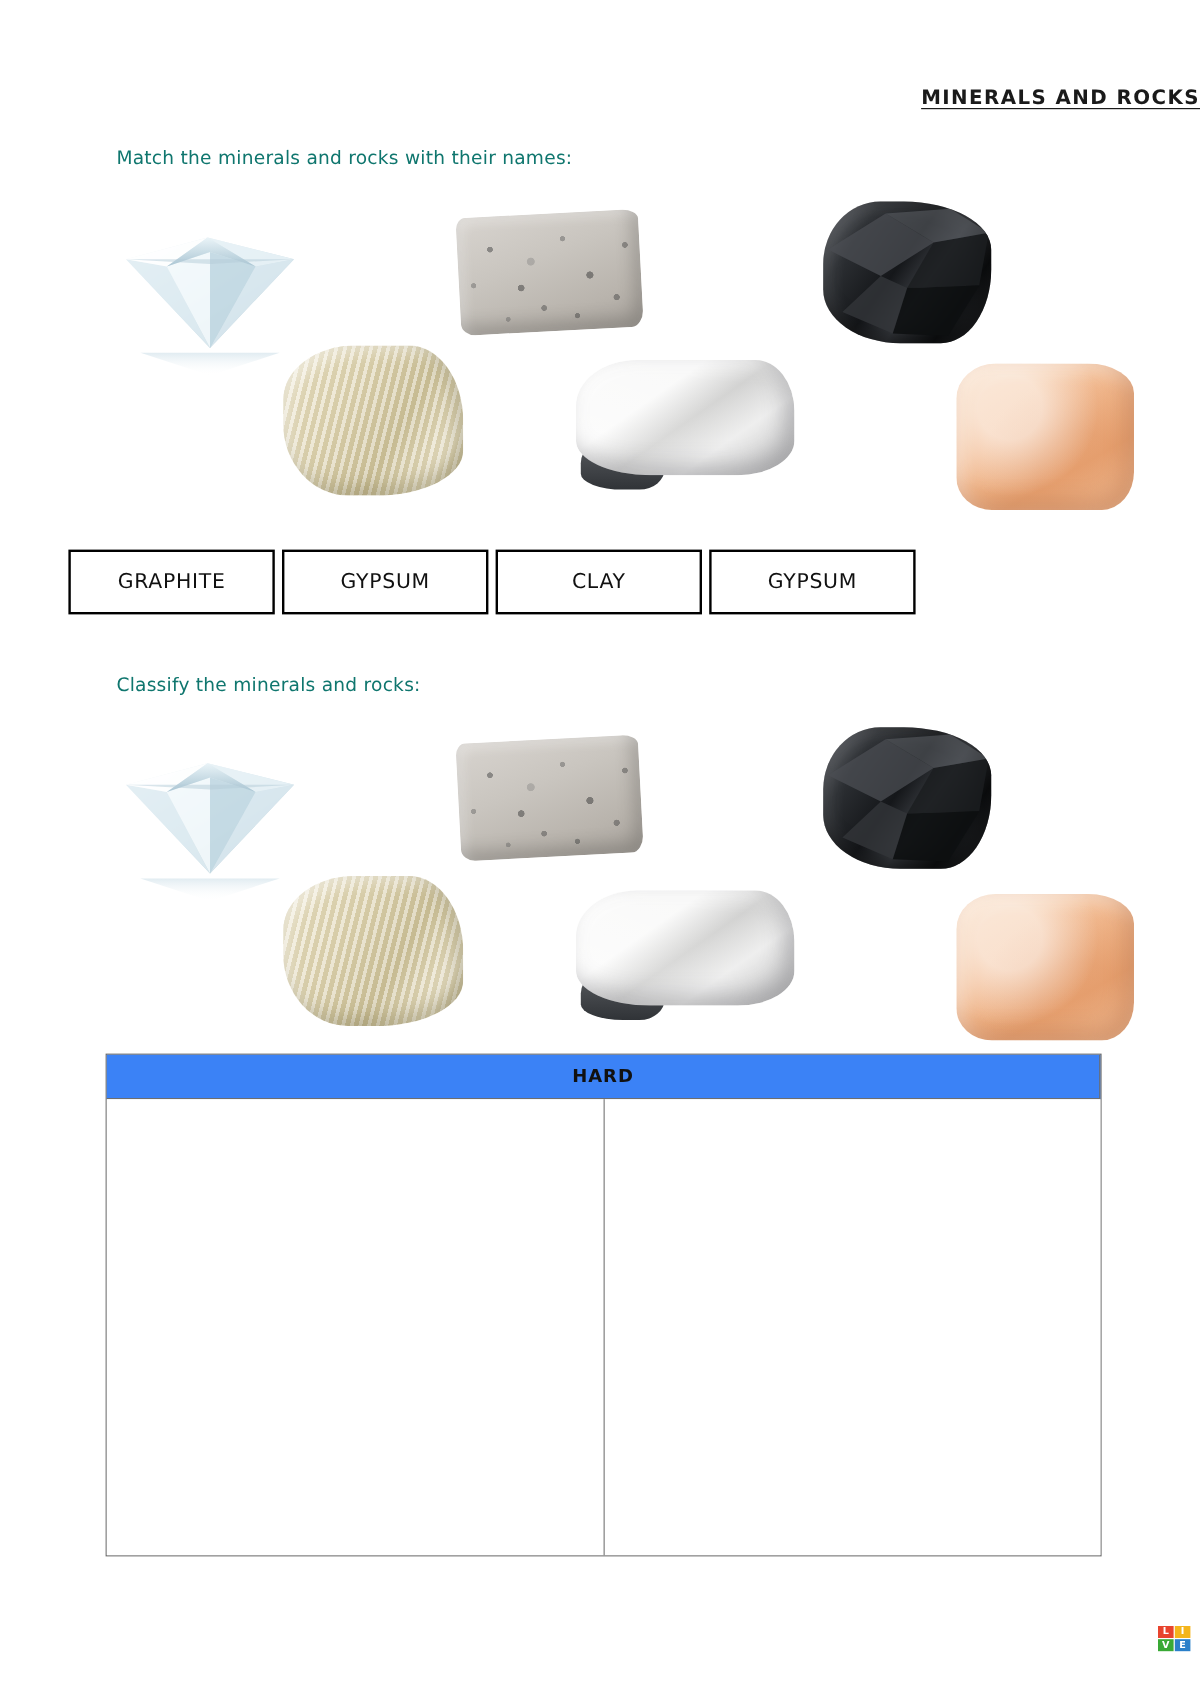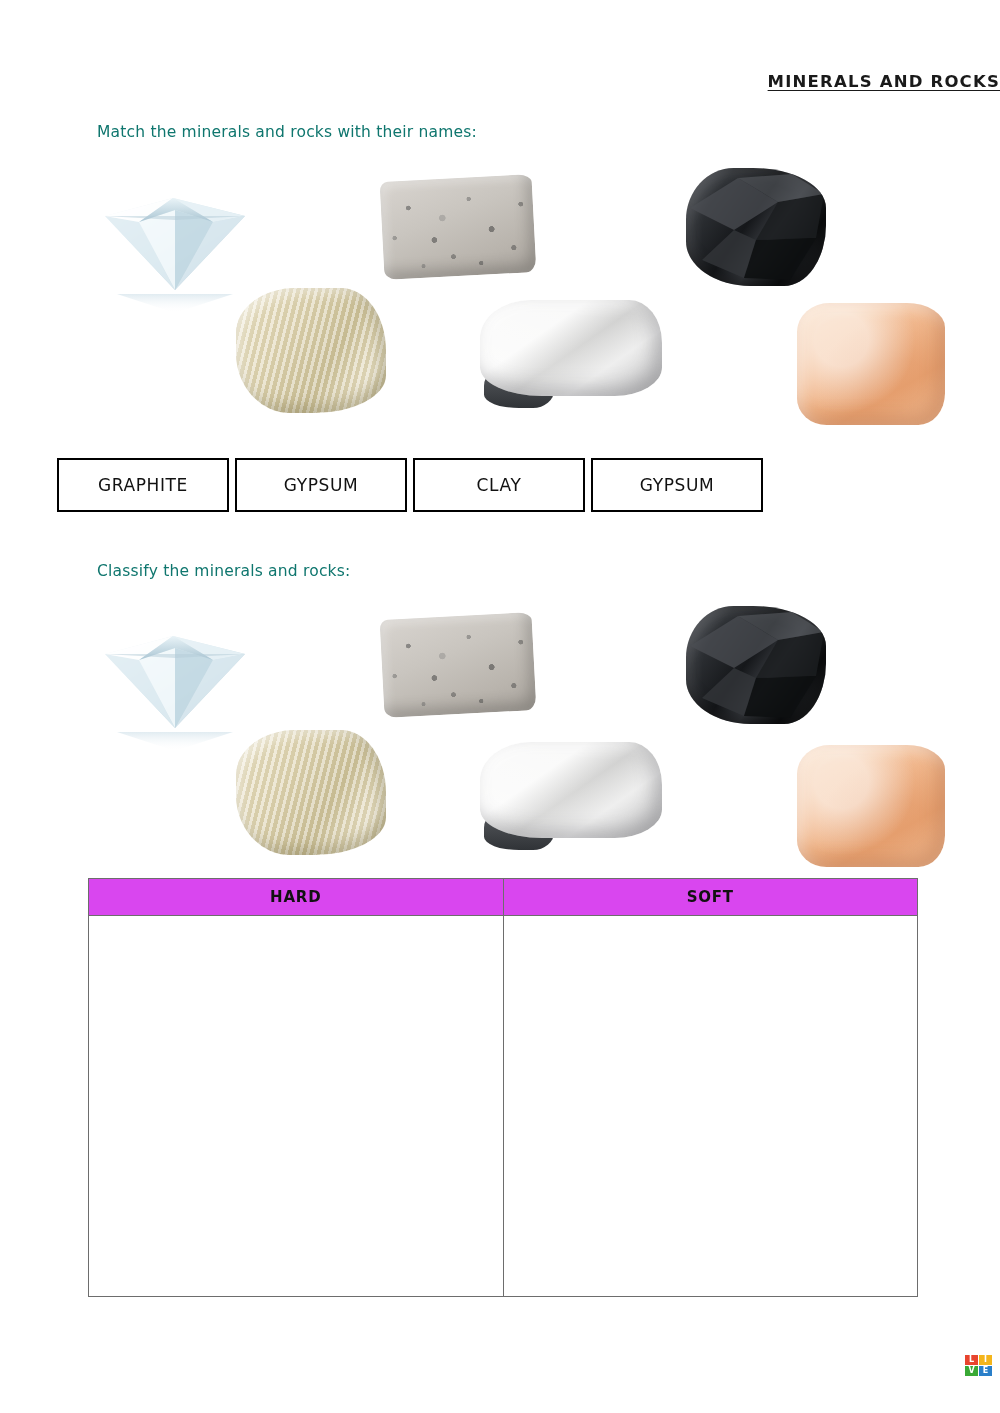--- a/index.html
+++ b/index.html
@@ -137,21 +137,21 @@
     position: absolute;
     left: 88px;
     top: 878px;
     width: 830px;
     border: 1px solid #6d6d6d;
     box-sizing: border-box;
   }
   .class-head {
     display: flex;
     height: 36px;
-    background: #d946ef;
+    background: #3b82f6;
     border-bottom: 1px solid #6d6d6d;
   }
   .class-head > div {
     flex: 1 1 0;
     display: flex;
     align-items: center;
     justify-content: center;
     font-size: 15px;
     font-weight: bold;
     letter-spacing: 0.8px;
@@ -300,21 +300,20 @@
 <div class="specimen" style="left:480px; top:742px; width:182px; height:110px;">
   <div class="marble-dark" style="left:4px; top:64px; width:70px; height:44px; border-radius: 40% 20% 30% 50% / 50% 30% 40% 30%;"></div>
   <div class="marble" style="position:absolute; left:0; top:0; width:182px; height:96px; border-radius: 28% 18% 26% 34% / 40% 44% 30% 30%;"></div>
 </div>
 
 <div class="specimen clay" style="left:797px; top:745px; width:148px; height:122px; border-radius: 22% 26% 18% 20% / 24% 20% 26% 22%;"></div>
 
 <div class="class-table">
   <div class="class-head">
     <div>HARD</div>
-    <div>SOFT</div>
   </div>
   <div class="class-body">
     <div></div>
     <div></div>
   </div>
 </div>
 
 <div class="footer-logo">
   <div class="logo-squares">
     <div style="display:flex; gap:1px;">

